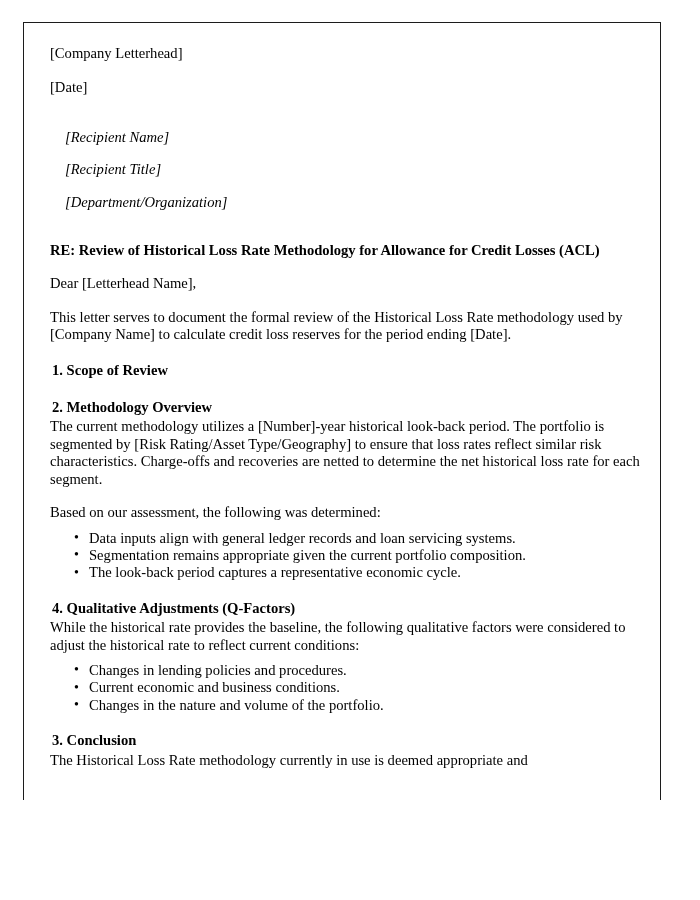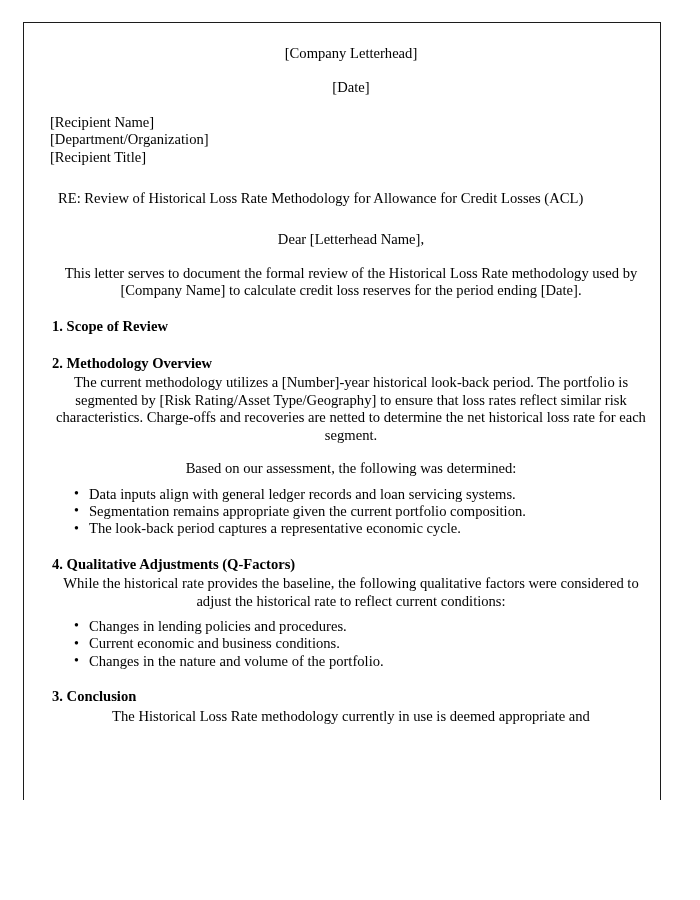--- a/index.html
+++ b/index.html
@@ -32,31 +32,31 @@
 
   #doc-body {
     position: absolute;
     left: 26px;        
     top: 22px;
     width: 602px;      
     font-size: 14.6px;
     line-height: 17.4px;
   }
 
-  .blk { margin: 0; text-align: center; }
+  .blk { margin: 0; }
 
-  .addr-line { margin: 0; }
+  .addr-line { margin: 15px; font-style: italic; }
 
   .gap-lg { height: 17px; }
   .gap-md { height: 16px; }
   .gap-sm { height: 8px; }
 
   .re-head {
-    font-weight: normal;
-    margin: 8px;
+    font-weight: bold;
+    margin: 0;
   }
 
   .sec-head {
     font-weight: bold;
     margin: 2px;
   }
 
   ul.bullets {
     margin: 0;
     padding: 0;
@@ -82,22 +82,22 @@
   <div id="doc-body">
 
     <p class="blk">[Company Letterhead]</p>
     <div class="gap-lg"></div>
 
     <p class="blk">[Date]</p>
     <div class="gap-lg"></div>
 
     <div>
       <p class="addr-line">[Recipient Name]</p>
+      <p class="addr-line">[Recipient Title]</p>
       <p class="addr-line">[Department/Organization]</p>
-      <p class="addr-line">[Recipient Title]</p>
     </div>
     <div class="gap-md"></div>
 
     <p class="re-head">RE: Review of Historical Loss Rate Methodology for Allowance for Credit Losses (ACL)</p>
     <div class="gap-md"></div>
 
     <p class="blk">Dear [Letterhead Name],</p>
     <div class="gap-md"></div>
 
     <p class="blk">This letter serves to document the formal review of the Historical Loss Rate methodology used by [Company Name] to calculate credit loss reserves for the period ending [Date].</p>

